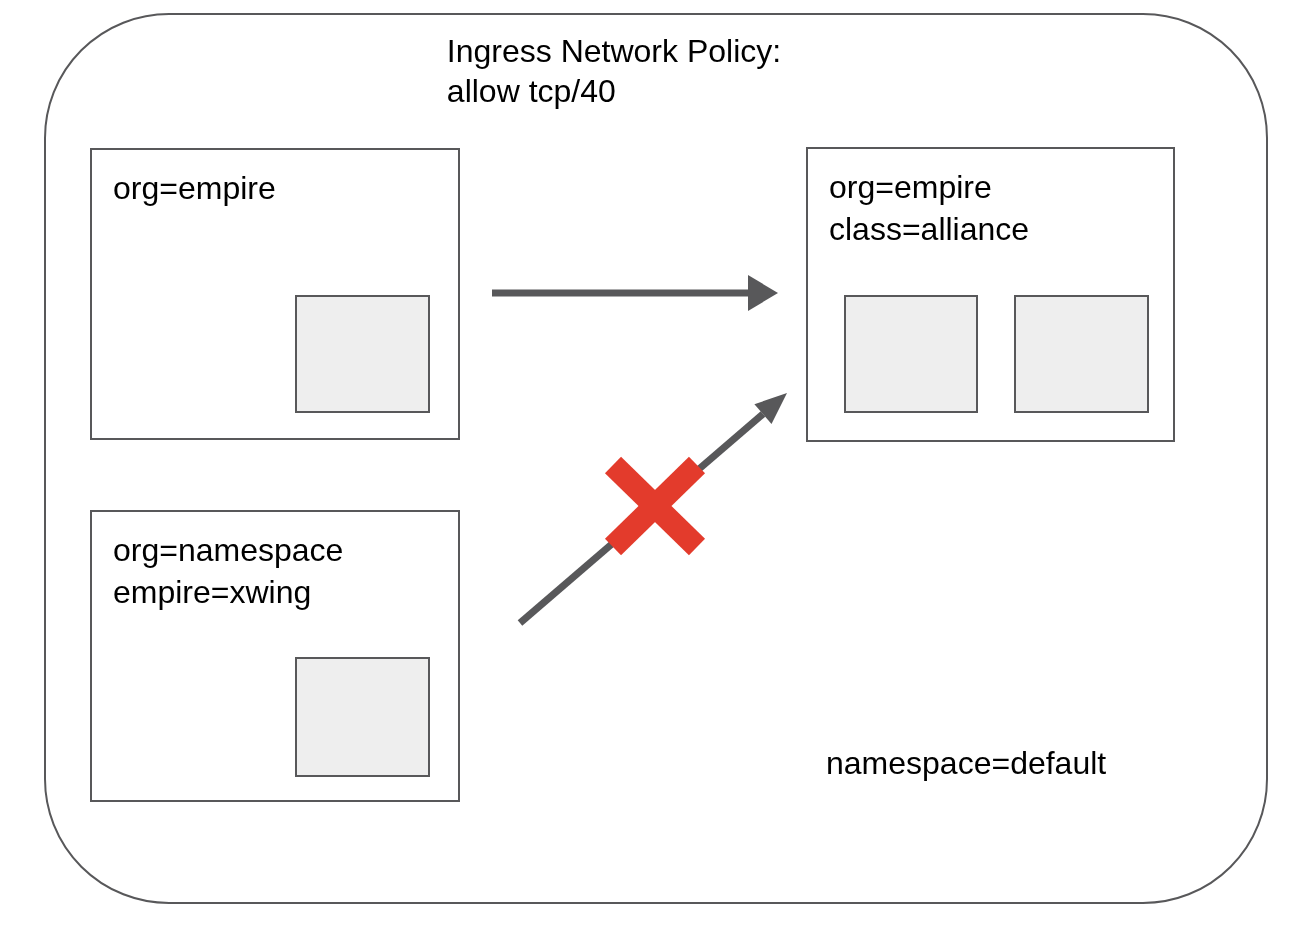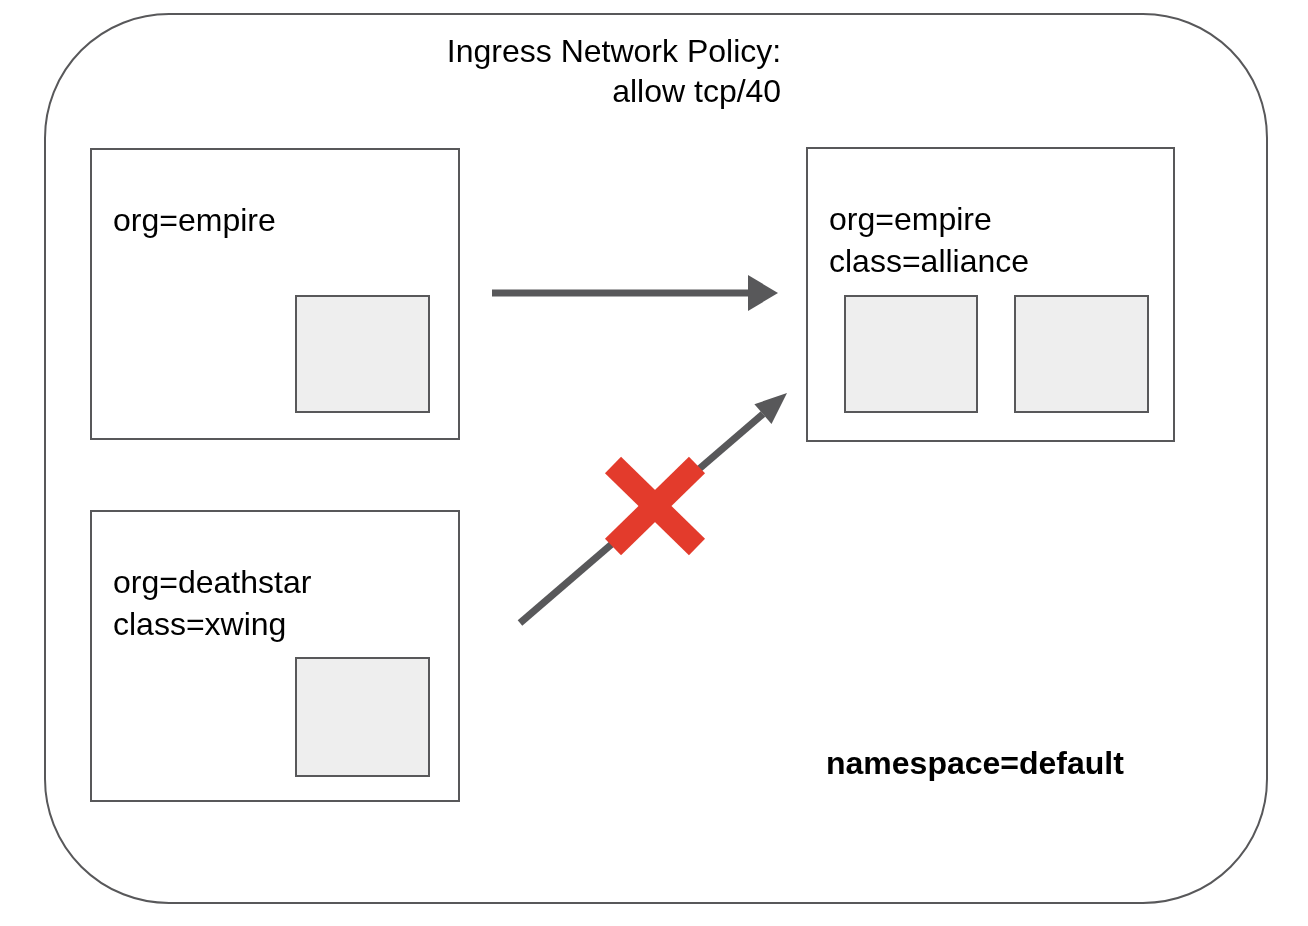--- a/index.html
+++ b/index.html
@@ -32,35 +32,34 @@
     border: 2px solid var(--outline);
     border-radius: 125px;
     background: var(--bg);
   }
   .title {
     position: absolute;
     left: 614px;
     top: 31px;
     transform: translateX(-50%);
     width: max-content;
-    text-align: right;
+    text-align: left;
     font-size: 32px;
     line-height: 40px;
     color: var(--text);
   }
   .node-box {
     position: absolute;
     border: 2px solid var(--outline);
     background: var(--bg);
   }
   .node-box .labels {
     padding: 17px 0 0 21px;
     font-size: 32px;
     line-height: 42px;
-    margin-top: 32px;
   }
   .box-tiefighter { left: 90px;  top: 148px; width: 370px; height: 292px; }
   .box-deathstar  { left: 806px; top: 147px; width: 369px; height: 295px; }
   .box-xwing      { left: 90px;  top: 510px; width: 370px; height: 292px; }
   .pod {
     position: absolute;
     width: 135px;
     height: 118px;
     background: var(--pod-fill);
     border: 2px solid var(--outline);
@@ -68,21 +67,20 @@
   .box-tiefighter .pod-1 { left: 203px; top: 145px; }
   .box-deathstar  .pod-1 { left: 36px;  top: 146px; width: 134px; }
   .box-deathstar  .pod-2 { left: 206px; top: 146px; }
   .box-xwing      .pod-1 { left: 203px; top: 145px; height: 120px; }
   .namespace-label {
     position: absolute;
     left: 826px;
     top: 742px;
     font-size: 32px;
     line-height: 42px;
-    font-weight: bold;
   }
   .edges-overlay {
     position: absolute;
     left: 0; top: 0;
     width: 1308px;
     height: 926px;
     pointer-events: none;
   }
   .edge-line {
     stroke: var(--arrow);
@@ -119,22 +117,22 @@
     <div class="labels">
       <div>org=empire</div>
       <div>class=alliance</div>
     </div>
     <div class="pod pod-1"></div>
     <div class="pod pod-2"></div>
   </div>
 
   <div class="node-box box-xwing">
     <div class="labels">
-      <div>org=deathstar</div>
-      <div>class=xwing</div>
+      <div>org=namespace</div>
+      <div>empire=xwing</div>
     </div>
     <div class="pod pod-1"></div>
   </div>
 
   <div class="namespace-label">namespace=default</div>
 
   <svg class="edges-overlay" viewBox="0 0 1308 926" xmlns="http://www.w3.org/2000/svg">
 
     <g>
       <line class="edge-line" x1="492" y1="293" x2="750" y2="293"></line>

